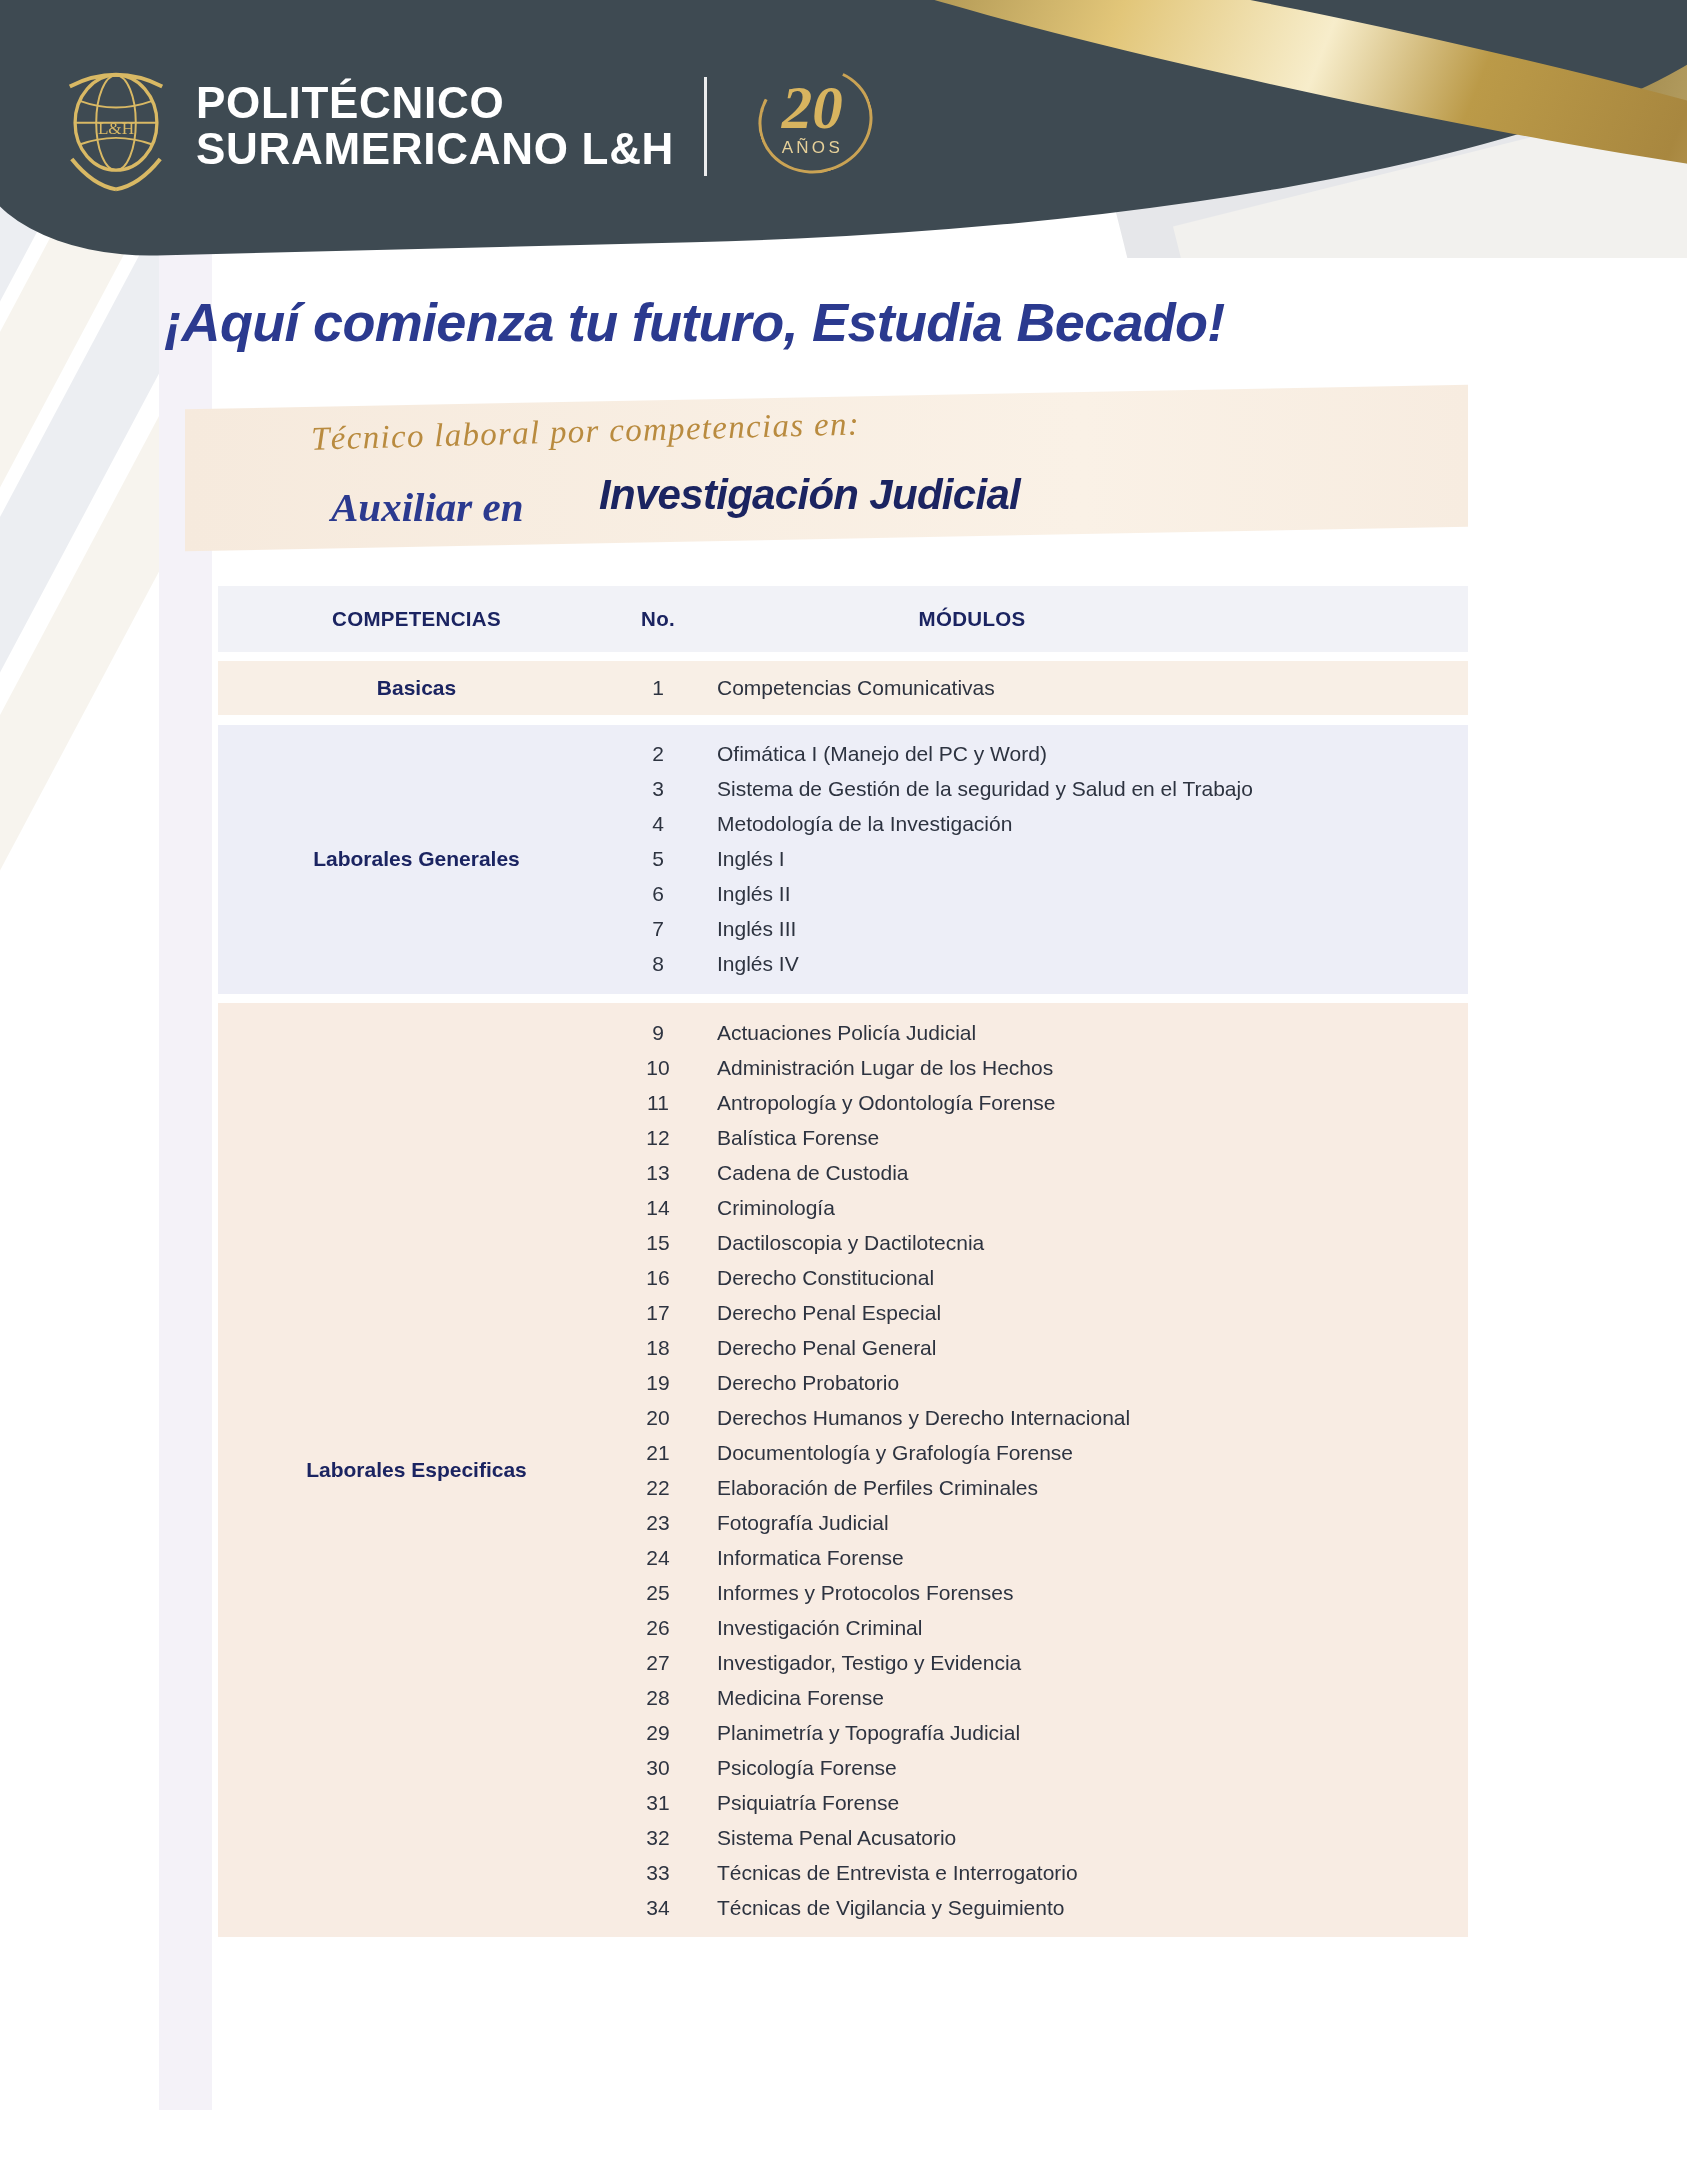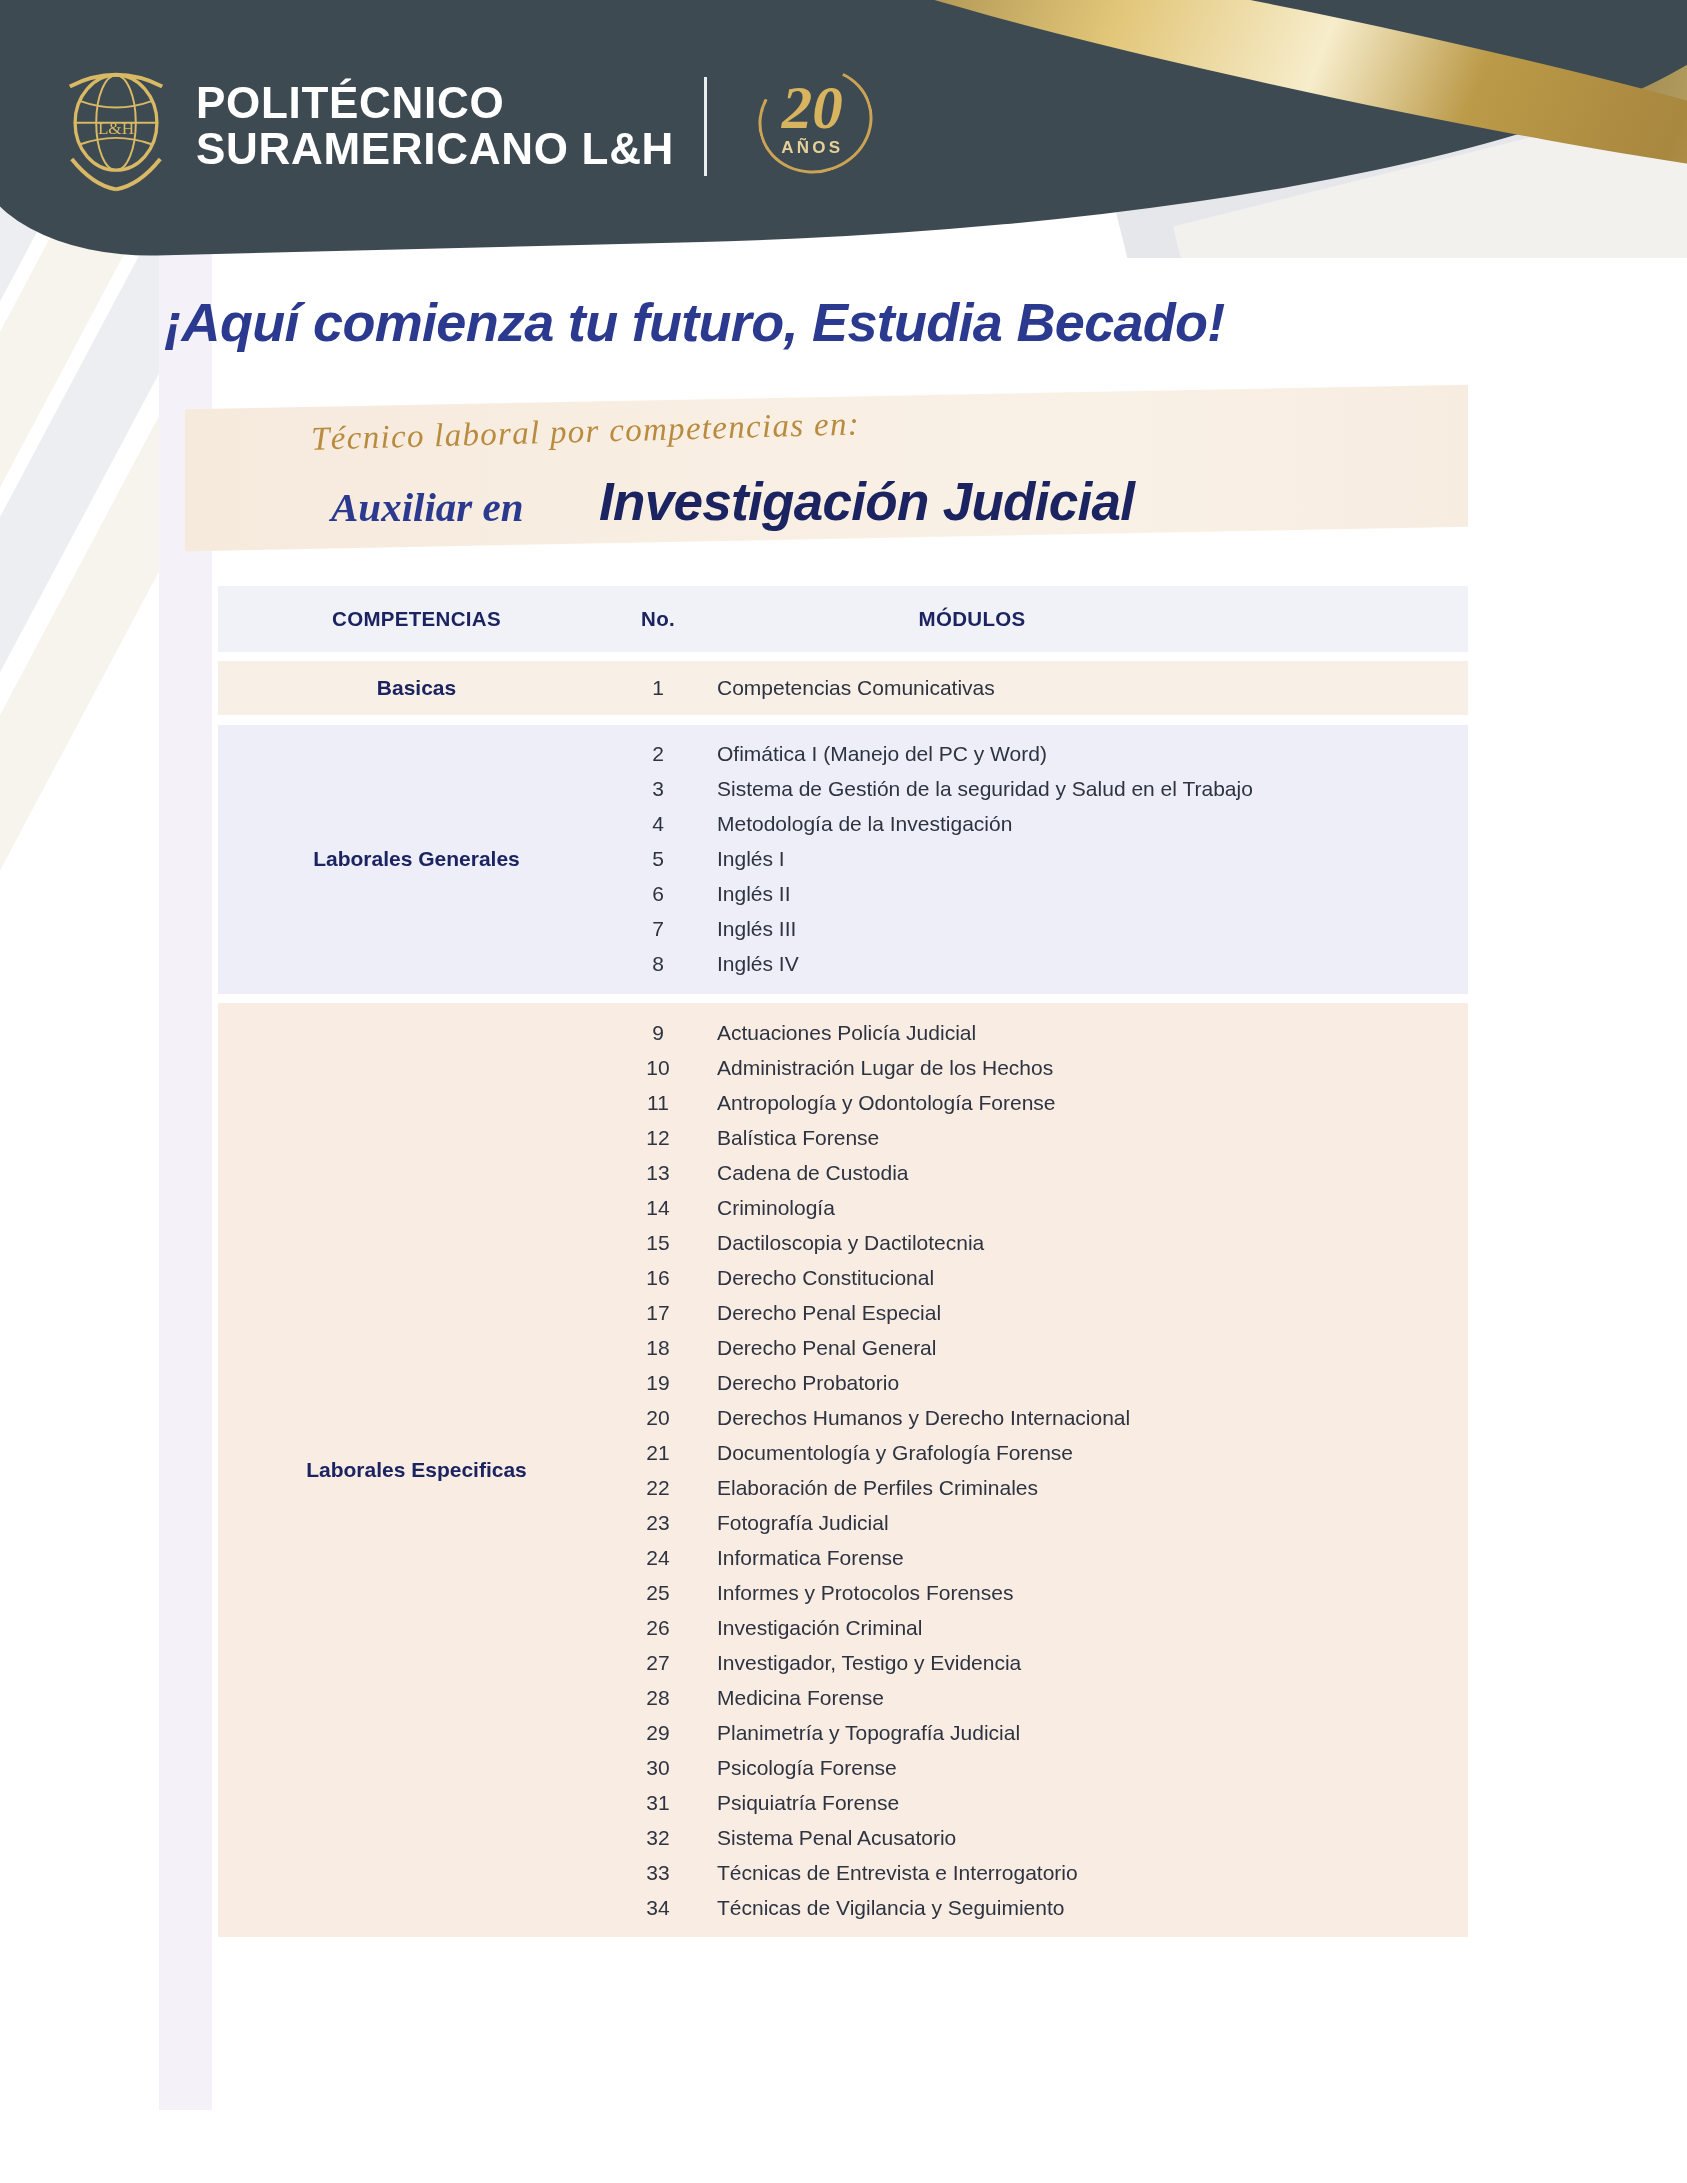--- a/index.html
+++ b/index.html
@@ -156,21 +156,20 @@
   }
   .anniv .word {
     position: absolute;
     left: 0; top: 71px;
     width: 132px;
     text-align: center;
     font-size: 17px;
     letter-spacing: 3.3px;
     color: #e6d099;
     font-family: "Liberation Sans", sans-serif;
-    font-weight: bold;
   }
   .anniv .ring {
     position: absolute;
     left: 12px; top: 1.3px;
     width: 109px; height: 99px;
     border: 3.3px solid #caa354;
     border-radius: 50%;
     border-top-color: transparent;
     transform: rotate(-18deg);
   }
@@ -216,21 +215,21 @@
     font-size: 41px;
     font-weight: bold;
     font-style: italic;
     color: #2b3a8f;
     font-family: Liberation Serif, serif;
   }
   .prog-big {
     position: absolute;
     left: 599px;
     top: 471px;
-    font-size: 53px;
+    font-size: 42px;
     font-weight: bold;
     font-style: italic;
     color: #1b2461;
     font-family: "Liberation Sans", sans-serif;
     letter-spacing: -0.7px;
   }
 
   
   .watermark {
     position: absolute;

